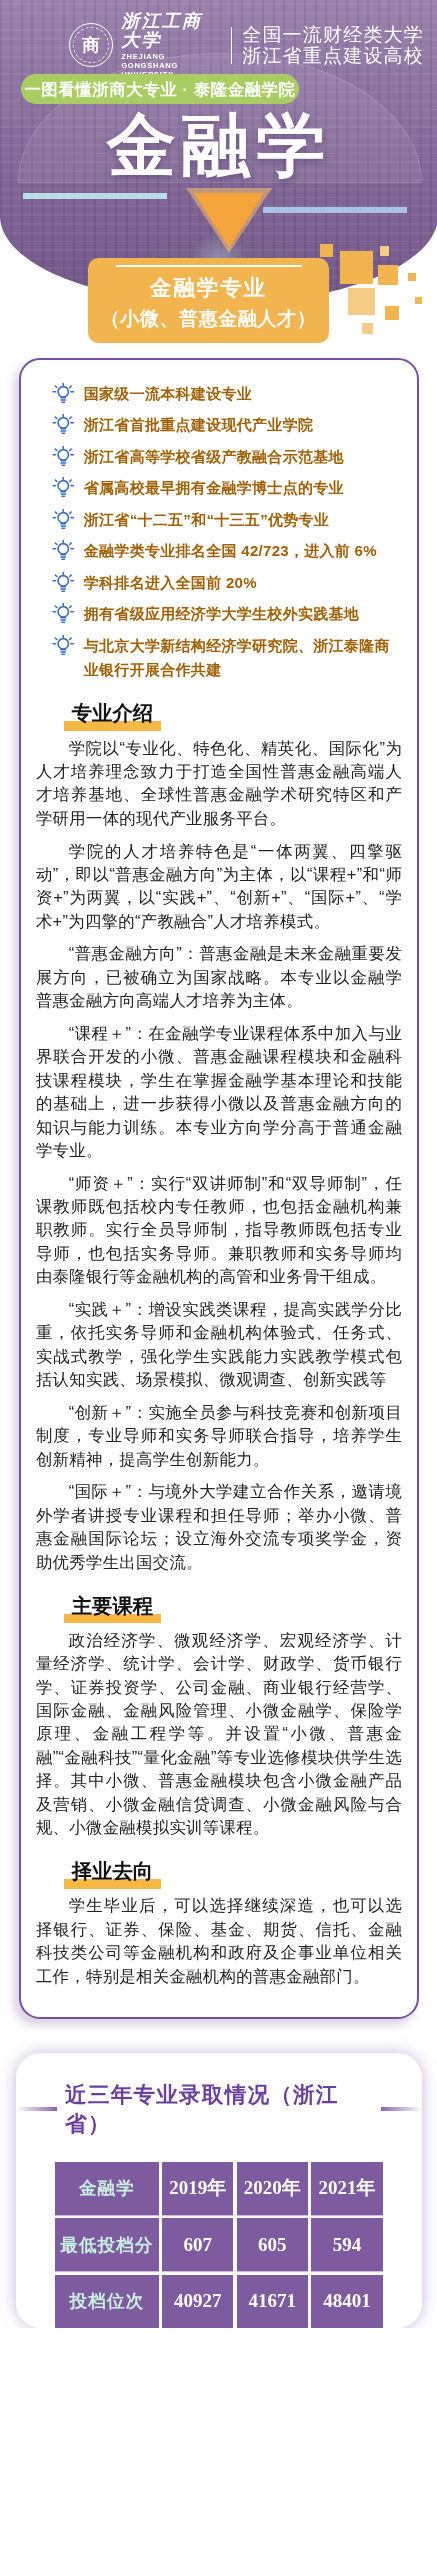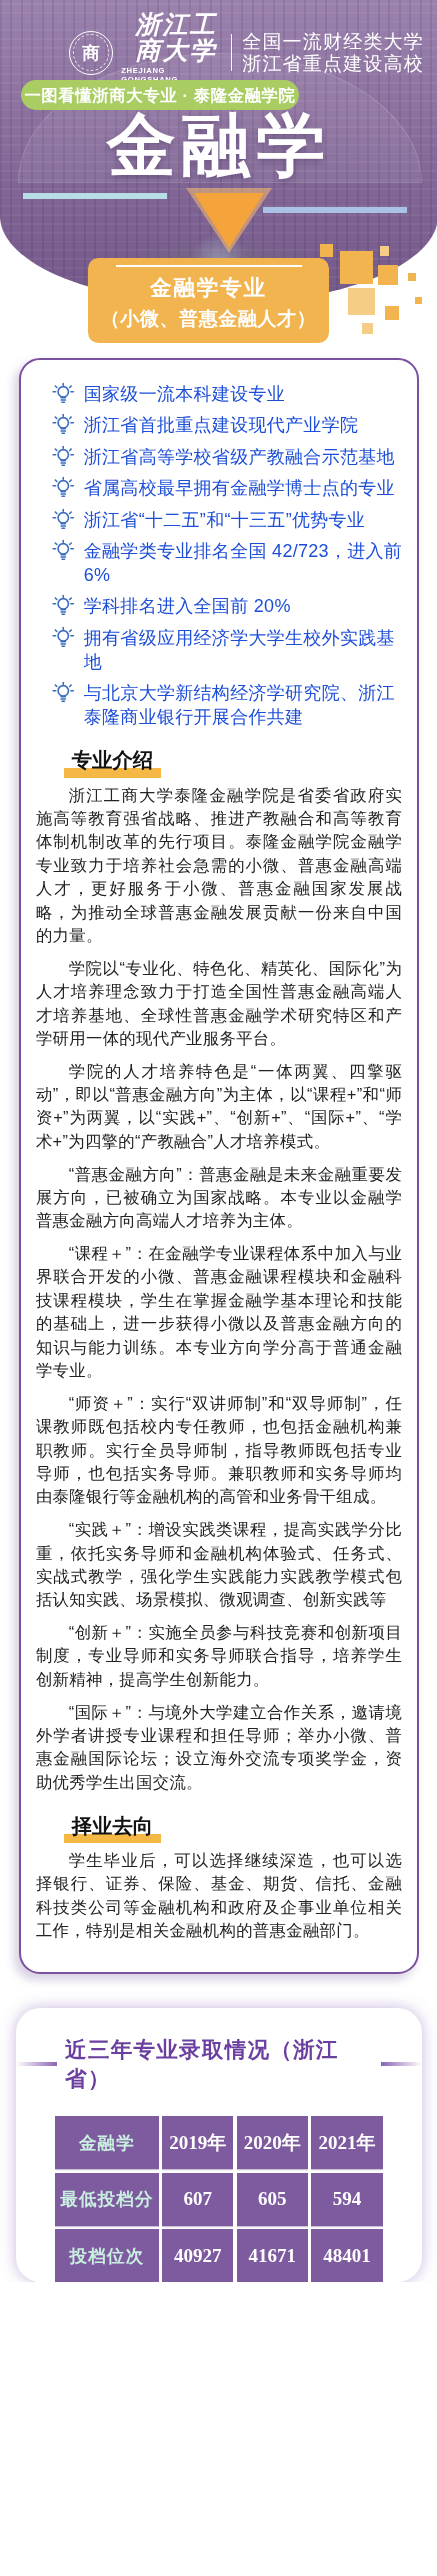--- a/index.html
+++ b/index.html
@@ -16,26 +16,26 @@
       linear-gradient(180deg,#9b82ad 0%,#8d72a0 35%,#7d6292 70%,#73588a 100%);}
   .hero::before{content:"";position:absolute;left:4%;top:53px;width:92%;height:128px;
     background:rgba(255,255,255,.07);border:1.2px solid rgba(255,255,255,.12);
     border-radius:50% 50% 0 0 / 100% 100% 0 0;}
   .brand{position:absolute;top:11.7px;left:69px;right:14px;display:flex;align-items:center;color:#fff;}
   .seal{width:42px;height:42px;border:1.8px solid #fff;border-radius:50%;flex-shrink:0;
     display:flex;align-items:center;justify-content:center;position:relative;}
   .seal::after{content:"";position:absolute;inset:2.9px;border:0.6px dashed rgba(255,255,255,.75);border-radius:50%;}
   .seal-glyph{font-family:"Liberation Serif","DejaVu Serif",serif;font-size:17.5px;font-weight:bold;}
   .brand-names{margin-left:8.2px;}
-  .name-cn{font-family:"Liberation Serif","DejaVu Serif",serif;font-size:25px;font-weight:bold;
-    font-style:italic;letter-spacing:2.3px;line-height:1.05;margin-left:14px;}
+  .name-cn{font-family:"Liberation Serif","DejaVu Serif",serif;font-size:18px;font-weight:bold;
+    font-style:italic;letter-spacing:2.3px;line-height:1.05;}
   .name-en{font-size:7.6px;font-weight:bold;letter-spacing:0.7px;margin-top:2.3px;}
   .brand-divider{width:1.8px;height:37px;background:rgba(255,255,255,.95);margin:0 10.5px 0 11.7px;}
   .brand-tagline{font-size:19px;line-height:21.6px;letter-spacing:1.2px;white-space:nowrap;}
-  .ribbon{position:absolute;top:80px;left:21px;width:278px;height:30px;background:#a9cd62;
+  .ribbon{position:absolute;top:74px;left:21px;width:278px;height:30px;background:#a9cd62;
     border-radius:15px;color:#fff;font-size:16.4px;font-weight:bold;text-align:center;
     line-height:30px;letter-spacing:0.6px;}
   .hero-title{position:absolute;top:100px;left:0;right:0;text-align:center;color:#fff;
     font-size:69px;font-weight:bold;letter-spacing:5.8px;
     text-shadow:0 2.9px 7px rgba(50,25,80,.35);}
   .line-left{position:absolute;top:193px;left:23.4px;width:144px;height:5.8px;background:#b9dde6;}
   .line-right{position:absolute;top:207px;left:263px;width:144px;height:5.8px;background:#a9c2e5;}
   .tri-back{position:absolute;top:188px;left:186px;width:0;height:0;
     border-left:43px solid transparent;border-right:43px solid transparent;
     border-top:65px solid rgba(247,189,110,.55);}
@@ -58,21 +58,21 @@
   .sq.s6{left:260px;top:30px;width:27px;height:27px;background:#f6cd87;}
   .sq.s7{left:297px;top:48px;width:14px;height:14px;}
   .sq.s8{left:327px;top:39px;width:7px;height:7px;}
   .sq.s9{left:274px;top:65px;width:10.5px;height:10.5px;background:#f6cd87;}
 
   
   .main-box{margin:15px 18.7px 0;border:2.3px solid #7a519f;border-radius:21px;background:#fff;
     padding:22px 14px 20px;box-shadow:-4.7px 5.8px 9.3px rgba(120,90,150,.28);}
   .hl{display:flex;align-items:flex-start;margin:0 0 7px 16.4px;}
   .bulb{width:24.5px;height:24.5px;flex-shrink:0;margin-right:8.2px;}
-  .hl-text{color:#1d4ed8;font-weight:normal;font-size:18px;line-height:24px;letter-spacing:0.3px;}
+  .hl-text{color:#a16207;font-weight:bold;font-size:15px;line-height:24px;letter-spacing:0.3px;}
   .sec{margin-top:17.5px;}
   .sec-h{display:inline-block;position:relative;margin:0 0 5.8px 37px;font-size:20.4px;
     font-weight:bold;color:#121212;z-index:0;text-align:center;}
   .sec-h::after{content:"";position:absolute;z-index:-1;left:-8.2px;bottom:-3.5px;
     width:calc(100% + 16.4px);height:9.3px;background:#f6b845;}
   .para{font-size:16.4px;color:#222;line-height:23.4px;text-align:justify;text-indent:2em;
     margin:3.5px 1.2px 9.3px;letter-spacing:0.3px;}
 
   
   .stats-card{margin:34px 16.4px 0;background:#fff;border-radius:24.5px;overflow:hidden;position:relative;
@@ -203,31 +203,34 @@
           <circle cx="20" cy="16" r="8.5"></circle>
           <path d="M16.5 25.5h7M16.5 29.5h7M18 33h4"></path>
           <path d="M20 2.5v3M7 6.5l2.5 2.5M33 6.5l-2.5 2.5M3.5 16h4M32.5 16h4"></path>
         </svg>
       <span class="hl-text">与北京大学新结构经济学研究院、浙江泰隆商业银行开展合作共建</span>
     </div>
   </div>
 
   <div class="sec">
     <span class="sec-h">专业介绍</span>
-    <p class="para">浙江工商大学泰隆金融学院是省委省政府实施高等教育强省战略、推进产教融合和高等教育体制机制改革的先行项目。泰隆金融学院金融学专业致力于培养社会急需的小微、普惠金融高端人才，更好服务于小微、普惠金融国家发展战略，为推动全球普惠金融发展贡献一份来自中国的力量。</p>
     <p class="para">学院以“专业化、特色化、精英化、国际化”为人才培养理念致力于打造全国性普惠金融高端人才培养基地、全球性普惠金融学术研究特区和产学研用一体的现代产业服务平台。</p>
     <p class="para">学院的人才培养特色是“一体两翼、四擎驱动”，即以“普惠金融方向”为主体，以“课程+”和“师资+”为两翼，以“实践+”、“创新+”、“国际+”、“学术+”为四擎的“产教融合”人才培养模式。</p>
     <p class="para">“普惠金融方向”：普惠金融是未来金融重要发展方向，已被确立为国家战略。本专业以金融学普惠金融方向高端人才培养为主体。</p>
     <p class="para">“课程＋”：在金融学专业课程体系中加入与业界联合开发的小微、普惠金融课程模块和金融科技课程模块，学生在掌握金融学基本理论和技能的基础上，进一步获得小微以及普惠金融方向的知识与能力训练。本专业方向学分高于普通金融学专业。</p>
     <p class="para">“师资＋”：实行“双讲师制”和“双导师制”，任课教师既包括校内专任教师，也包括金融机构兼职教师。实行全员导师制，指导教师既包括专业导师，也包括实务导师。兼职教师和实务导师均由泰隆银行等金融机构的高管和业务骨干组成。</p>
     <p class="para">“实践＋”：增设实践类课程，提高实践学分比重，依托实务导师和金融机构体验式、任务式、实战式教学，强化学生实践能力实践教学模式包括认知实践、场景模拟、微观调查、创新实践等</p>
     <p class="para">“创新＋”：实施全员参与科技竞赛和创新项目制度，专业导师和实务导师联合指导，培养学生创新精神，提高学生创新能力。</p>
     <p class="para">“国际＋”：与境外大学建立合作关系，邀请境外学者讲授专业课程和担任导师；举办小微、普惠金融国际论坛；设立海外交流专项奖学金，资助优秀学生出国交流。</p>
   </div>
 
+  <div class="sec">
+    <span class="sec-h">主要课程</span>
+    <p class="para">政治经济学、微观经济学、宏观经济学、计量经济学、统计学、会计学、财政学、货币银行学、证券投资学、公司金融、商业银行经营学、国际金融、金融风险管理、小微金融学、保险学原理、金融工程学等。并设置“小微、普惠金融”“金融科技”“量化金融”等专业选修模块供学生选择。其中小微、普惠金融模块包含小微金融产品及营销、小微金融信贷调查、小微金融风险与合规、小微金融模拟实训等课程。</p>
+  </div>
 
   <div class="sec">
     <span class="sec-h">择业去向</span>
     <p class="para">学生毕业后，可以选择继续深造，也可以选择银行、证券、保险、基金、期货、信托、金融科技类公司等金融机构和政府及企事业单位相关工作，特别是相关金融机构的普惠金融部门。</p>
   </div>
 </div>
 
 <div class="stats-card">
   <div class="stats-title-row">
     <span class="dash l"></span>

